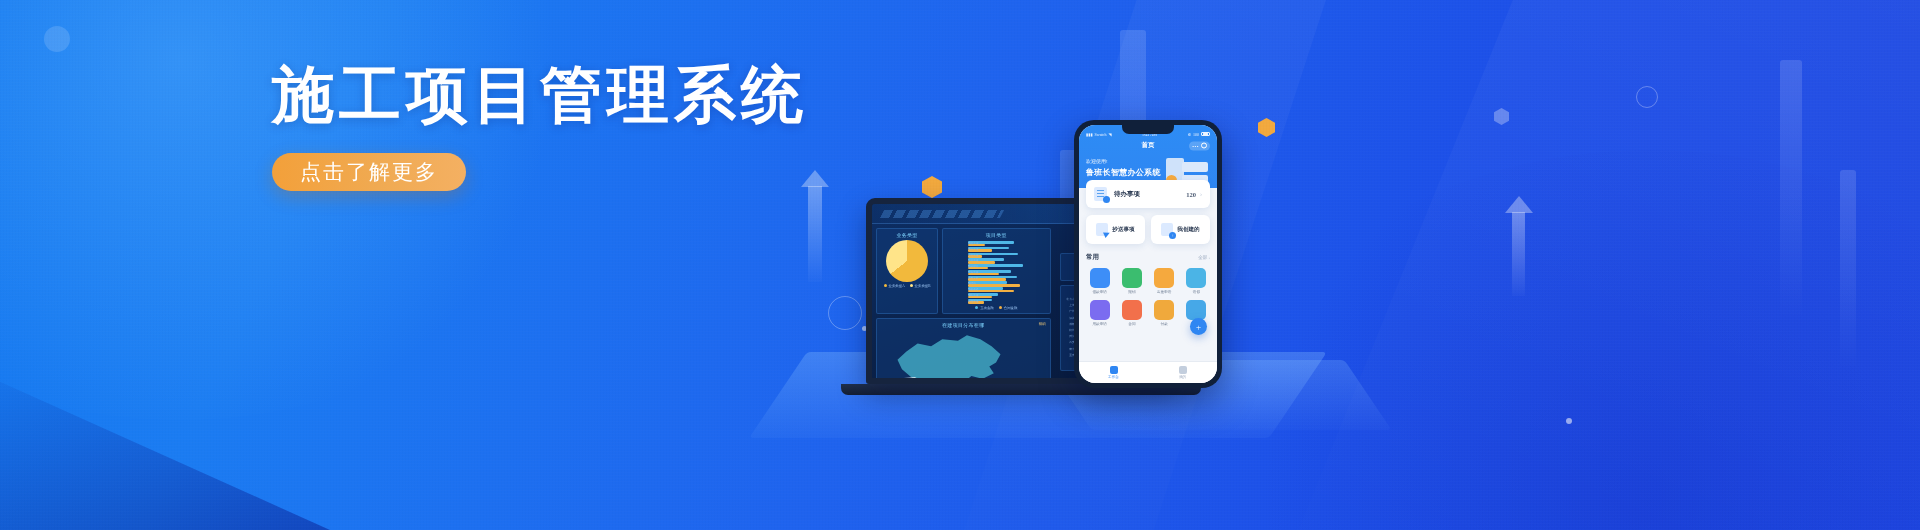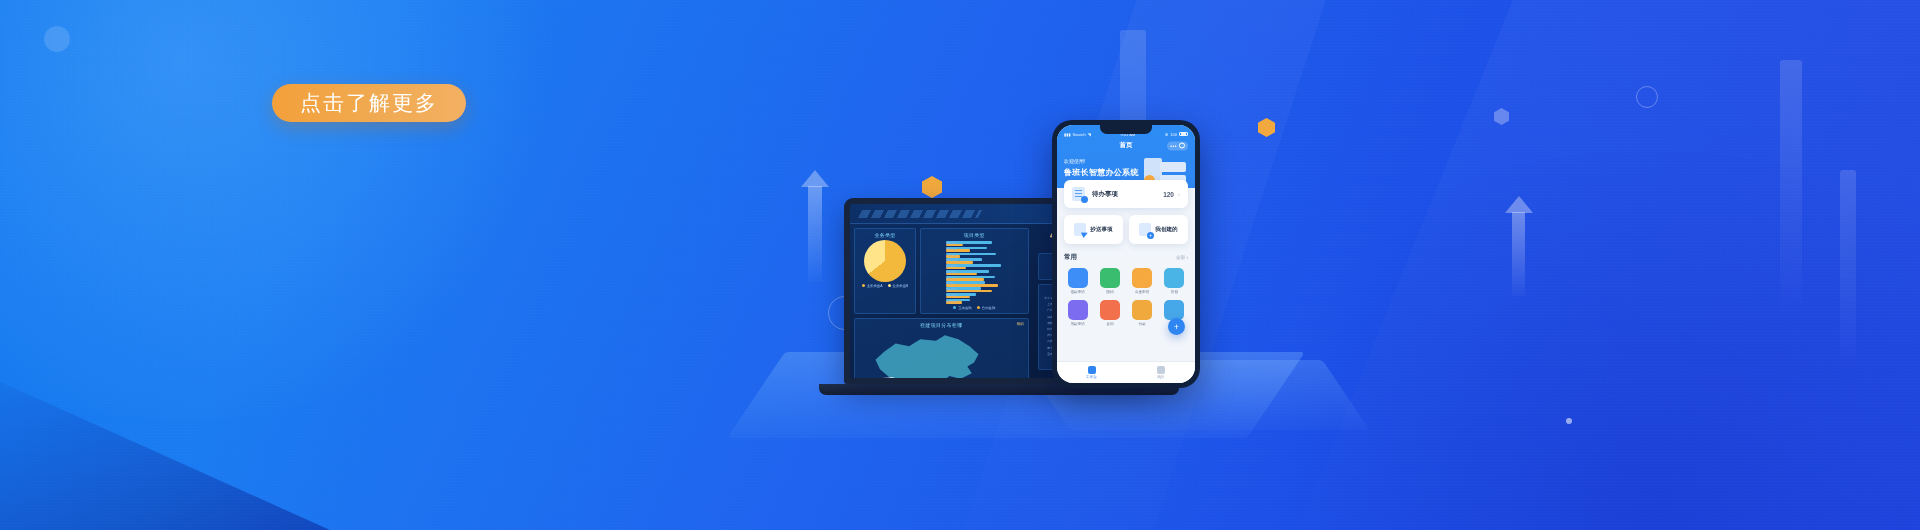--- a/index.html
+++ b/index.html
@@ -122,21 +122,21 @@
     width: 194px; height: 38px;
     border-radius: 27px;
     background: linear-gradient(90deg, #f3a03a 0%, #f0aa52 55%, #f4b062 100%);
     color: #ffffff; font-size: 21px; letter-spacing: 2px;
     box-shadow: 0 6px 18px rgba(190,110,20,.30);
     cursor: pointer; border: none;
     font-family: inherit;
   }
 
   
-  .devices { position: absolute; left: 746px; top: 0; width: 1130px; height: 478px; }
+  .devices { position: absolute; left: 768px; top: 0; width: 1130px; height: 478px; font-family: Liberation Serif, serif; }
 
   .pedestal {
     position: absolute; left: 10px; top: 352px;
     width: 520px; height: 86px;
     background: linear-gradient(180deg, rgba(140,195,255,.30), rgba(120,175,255,.07));
     transform: skewX(-34deg);
     border-radius: 4px;
   }
   .pedestal2 {
     position: absolute; left: 300px; top: 360px;
@@ -407,20 +407,21 @@
   <div class="hex" style="left:922px; top:176px; width:20px; height:22px; background:#f2a93e;"></div>
   <div class="hex" style="left:1258px; top:118px; width:17px; height:19px; background:#f2a93e;"></div>
   <div class="hex" style="left:1494px; top:108px; width:15px; height:17px; background:rgba(255,255,255,.30);"></div>
 
   <div class="ring" style="left:828px; top:296px; width:34px; height:34px;"></div>
   <div class="ring" style="left:1636px; top:86px; width:22px; height:22px;"></div>
 
   <div class="bg-noise"></div>
 
   <div class="copy">
+    <div class="title">施工项目管理系统</div>
 
 
     <button class="cta">点击了解更多</button>
   </div>
 
   <div class="devices">
 
     <div class="pedestal"></div>
     <div class="pedestal2"></div>
 

